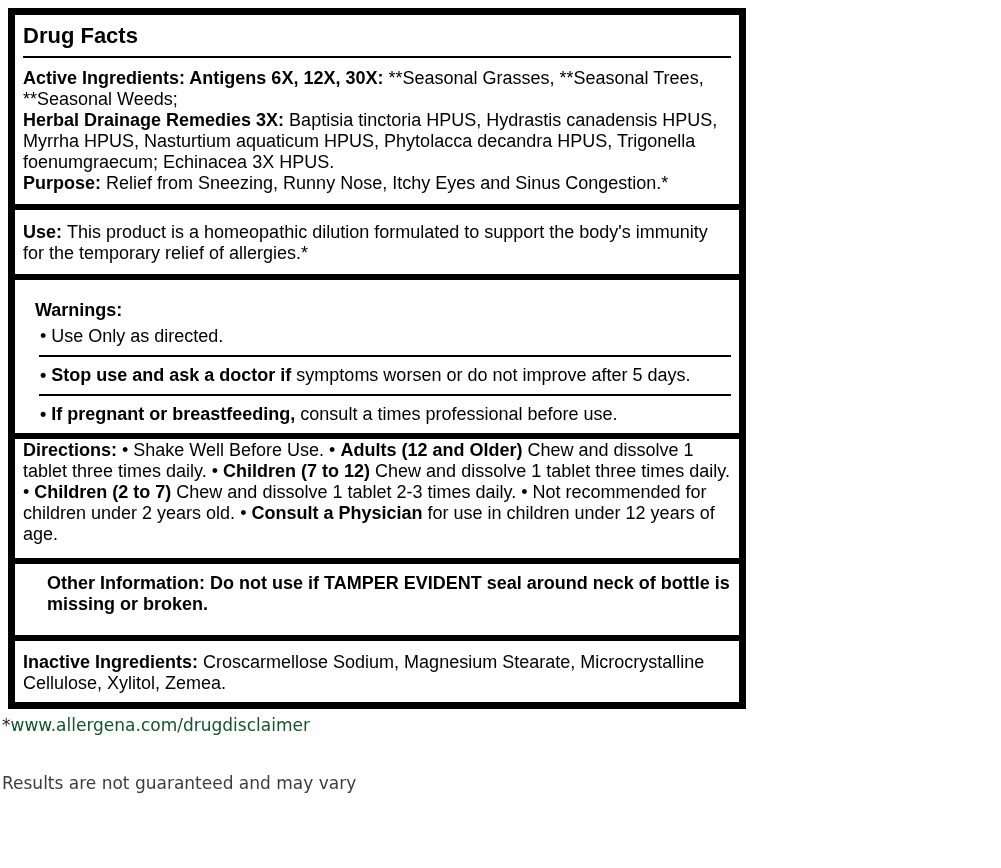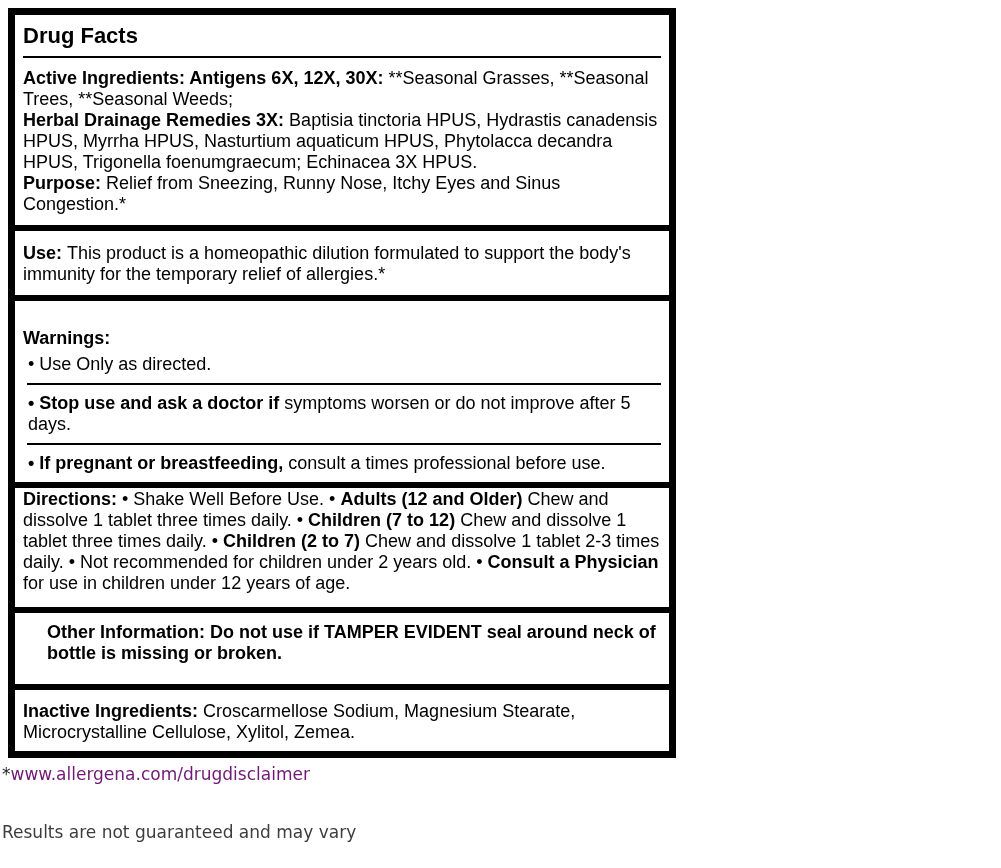--- a/index.html
+++ b/index.html
@@ -11,21 +11,21 @@
     width: 1001px;
     height: 868px;
     overflow: hidden;
     font-family: "Liberation Sans", sans-serif;
     color: #000000;
   }
   
   .drug-facts-box {
     box-sizing: border-box;
     margin: 8px 0 0 8px;
-    width: 668px;
+    width: 738px;
     border: 7px solid #000000;
     background: #ffffff;
   }
   .sec { padding-left: 8px; padding-right: 8px; }
   .sec-head { padding-top: 8px; }
   .panel-title {
     font-size: 22px;
     font-weight: bold;
     line-height: 26px;
   }
@@ -40,21 +40,21 @@
     line-height: 21px;
   }
   .para b { font-weight: bold; }
   .divider {
     height: 6px;
     background: #000000;
   }
   .sec-active { padding-top: 10px; padding-bottom: 10px; }
   .purpose-line { margin-top: 0; }
   .sec-use { padding-top: 12px; padding-bottom: 10px; }
-  .sec-warnings { padding-top: 27px; padding-bottom: 8px; }
+  .sec-warnings { padding-top: 20px; padding-bottom: 8px; margin-left: 12px; }
   .warn-item { padding-left: 5px; margin-top: 5px; }
   .subrule {
     height: 2px;
     background: #000000;
     margin: 8px 0 8px 4px;
   }
   .sec-directions { padding-top: 1px; padding-bottom: 13px; }
   .sec-other { padding-top: 9px; padding-bottom: 20px; margin-left: 24px; }
   .sec-inactive { padding-top: 11px; padding-bottom: 8px; }
   
@@ -63,21 +63,21 @@
     font-family: "DejaVu Sans", sans-serif;
     font-size: 17px;
     color: #3d3d3d;
   }
   .foot-line {
     margin: 0;
     line-height: 26px;
   }
   .foot-star { color: #1d1d1d; }
   .disclaimer-link {
-    color: #701a75;
+    color: #14532d;
     text-decoration: none;
     cursor: pointer;
   }
   .results-note { margin-top: 32px; }
 </style>
 </head>
 <body>
 
 <div class="drug-facts-box">
 

